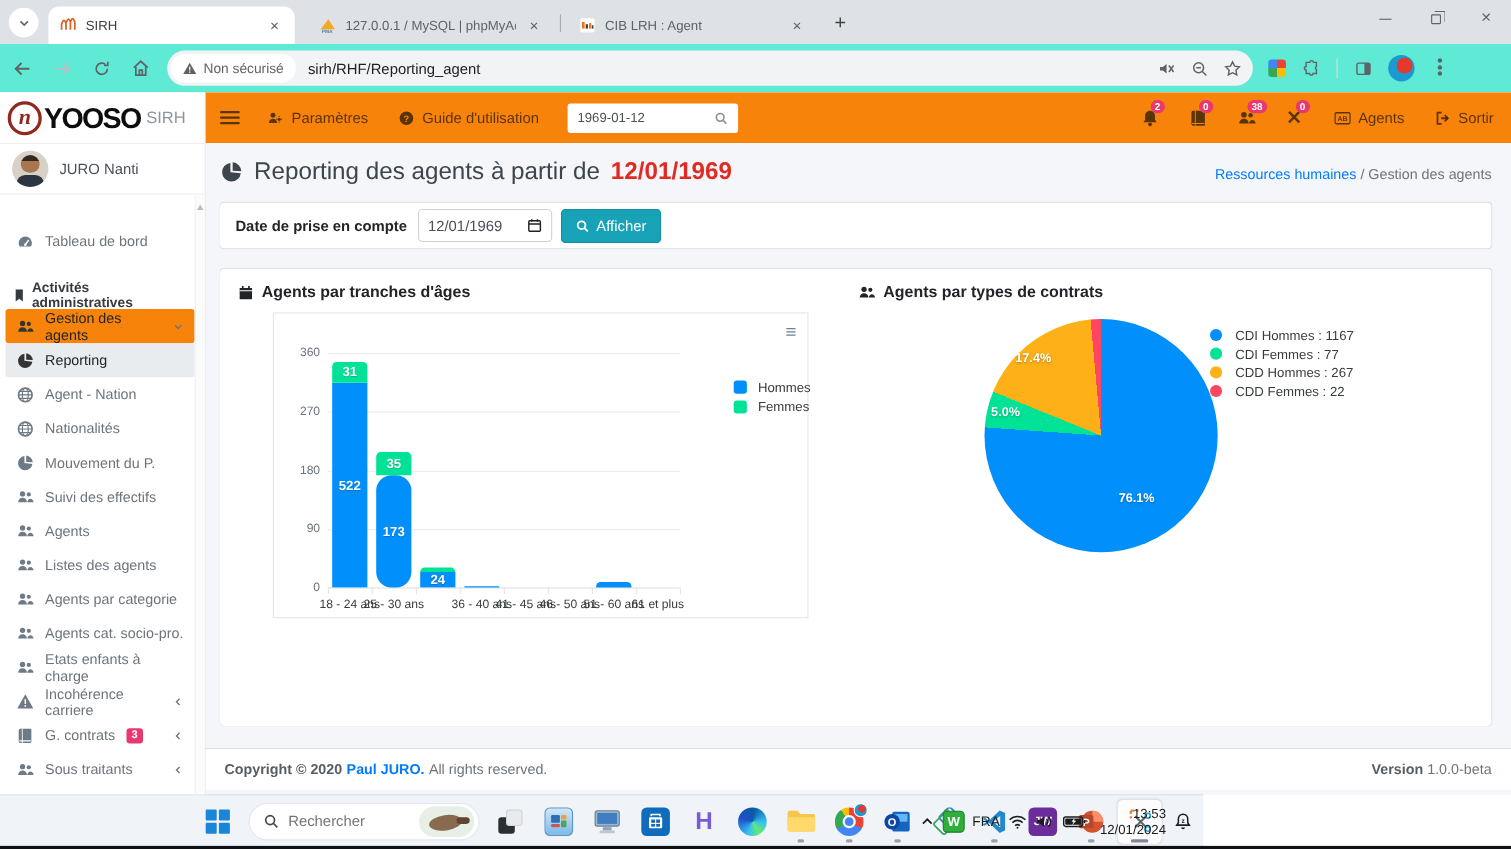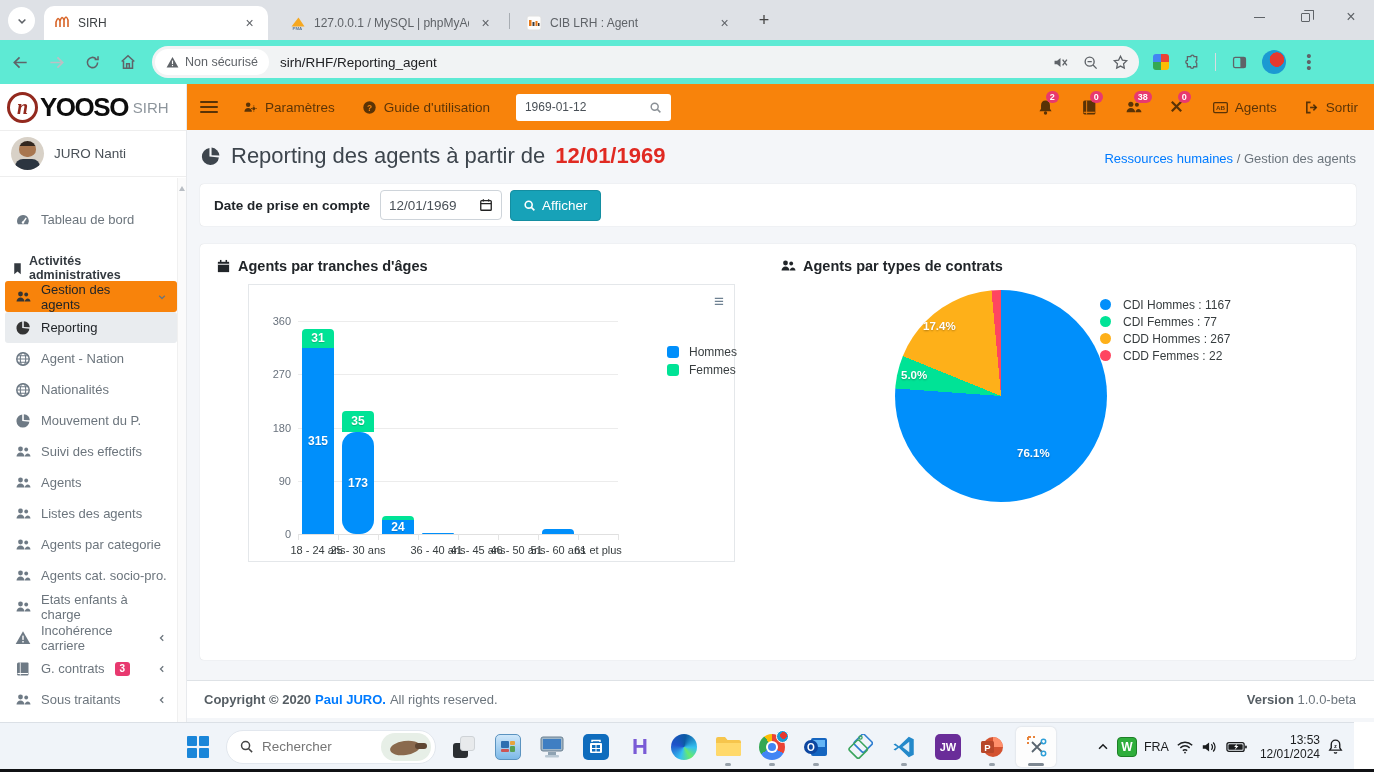--- a/index.html
+++ b/index.html
@@ -108,21 +108,21 @@
 .pie-legend{position:absolute;left:900px;top:52px}
 .pleg-row{display:flex;align-items:center;gap:12px;height:17px;font-size:12px;color:#373d3f;margin-bottom:0}
 .pdot{width:11px;height:11px;border-radius:50%;flex:none}
 .appfooter{position:absolute;left:0;right:0;bottom:4px;height:38px;background:#fff;border-top:1px solid #dee2e6;display:flex;align-items:center;padding:7px 18px;font-size:13px;color:#6c757d}
 .fc-bold{font-weight:bold;color:#555d63}
 .fc-link{color:#007bff;font-weight:bold;margin:0 4px;text-decoration:none}
 .f-version{margin-left:auto;color:#6c757d}
 .f-version b{color:#555d63}
 
 
-.taskbar{position:absolute;left:0;bottom:0;width:1354px;height:50px;background:#f0f4f9;border-top:1px solid #dbe0e6}
+.taskbar{position:absolute;left:0;bottom:0;width:1094px;height:50px;background:#f0f4f9;border-top:1px solid #dbe0e6}
 .tb-row{position:absolute;left:176px;top:0;height:47px;display:flex;align-items:center}
 .tb-item{position:relative;width:40px;height:40px;margin:0 2px;display:flex;align-items:center;justify-content:center;border-radius:5px}
 .tb-item.active-app{background:#fdfdfd;box-shadow:0 0 2px rgba(0,0,0,.15)}
 .tb-dot{position:absolute;bottom:1px;left:50%;transform:translateX(-50%);width:6px;height:3px;border-radius:2px;background:#97a1ab}
 .tb-bar{position:absolute;bottom:1px;left:50%;transform:translateX(-50%);width:16px;height:3px;border-radius:2px;background:#7e8892}
 .win-start{display:grid;grid-template-columns:10px 10px;grid-template-rows:10px 10px;gap:2px}
 .win-start div{background:#1a86d9;border-radius:1px}
 .tb-search{width:210px;height:34px;background:#fff;border:1px solid #e2e7ee;border-radius:17px;display:flex;align-items:center;padding:0 4px 0 12px;margin:0 6px;gap:8px}
 .tb-search input{border:0;outline:0;font-size:13.5px;color:#444;flex:1;min-width:0;font-family:"Liberation Sans",sans-serif;background:transparent}
 .platypus{width:50px;height:28px;border-radius:14px;background:#e7efe7;position:relative;overflow:hidden;flex:none}
@@ -587,21 +587,21 @@
 
         <div class="chartbox">
           <div class="apx-menu">≡</div>
           <div class="bar-area">
               <div class="gridline" style="top: 213px; background: rgb(224, 224, 224);"></div>
               <div class="gridline" style="top: 159.75px;"></div>
               <div class="gridline" style="top: 106.5px;"></div>
               <div class="gridline" style="top: 53.25px;"></div>
               <div class="gridline" style="top: 0px;"></div>
               <div class="barseg" style="left: 4px; width: 32px; bottom: 0px; height: 186.375px; background: rgb(0, 143, 251);">
-                <span>315</span>
+                <span>522</span>
               </div>
               <div class="barseg" style="left: 4px; width: 32px; bottom: 186.375px; height: 18.3417px; background: rgb(0, 227, 150); border-radius: 4px 4px 0px 0px;">
                 <span>31</span>
               </div>
               <div class="xtick" style="left: 0px;"></div>
               <div class="xlabel" style="left: 20px;">18 - 24 ans</div>
               <div class="barseg" style="left: 44px; width: 32px; bottom: 0px; height: 102.358px; background: rgb(0, 143, 251); border-radius: 14px;">
                 <span>173</span>
               </div>
               <div class="barseg" style="left: 44px; width: 32px; bottom: 102.358px; height: 20.7083px; background: rgb(0, 227, 150); border-radius: 4px 4px 0px 0px;">

